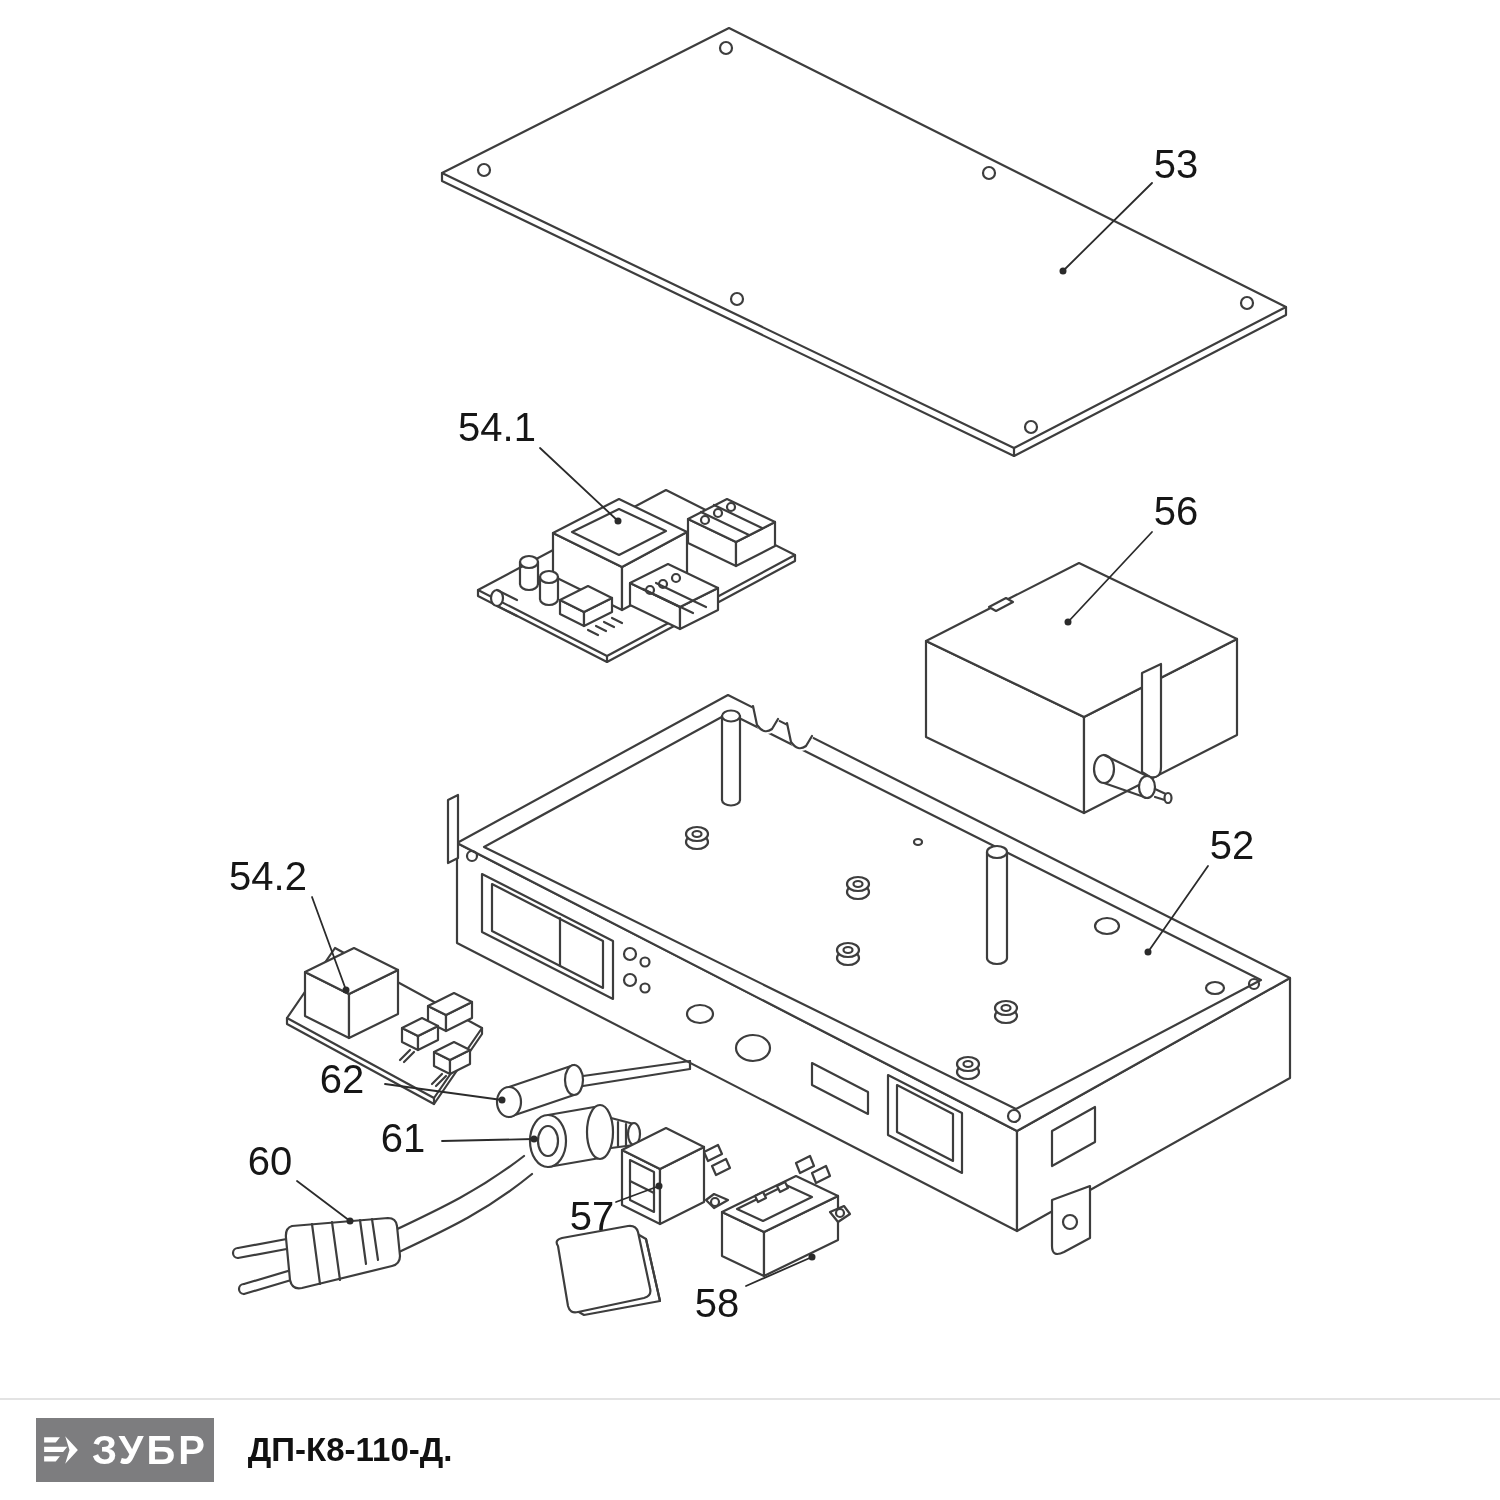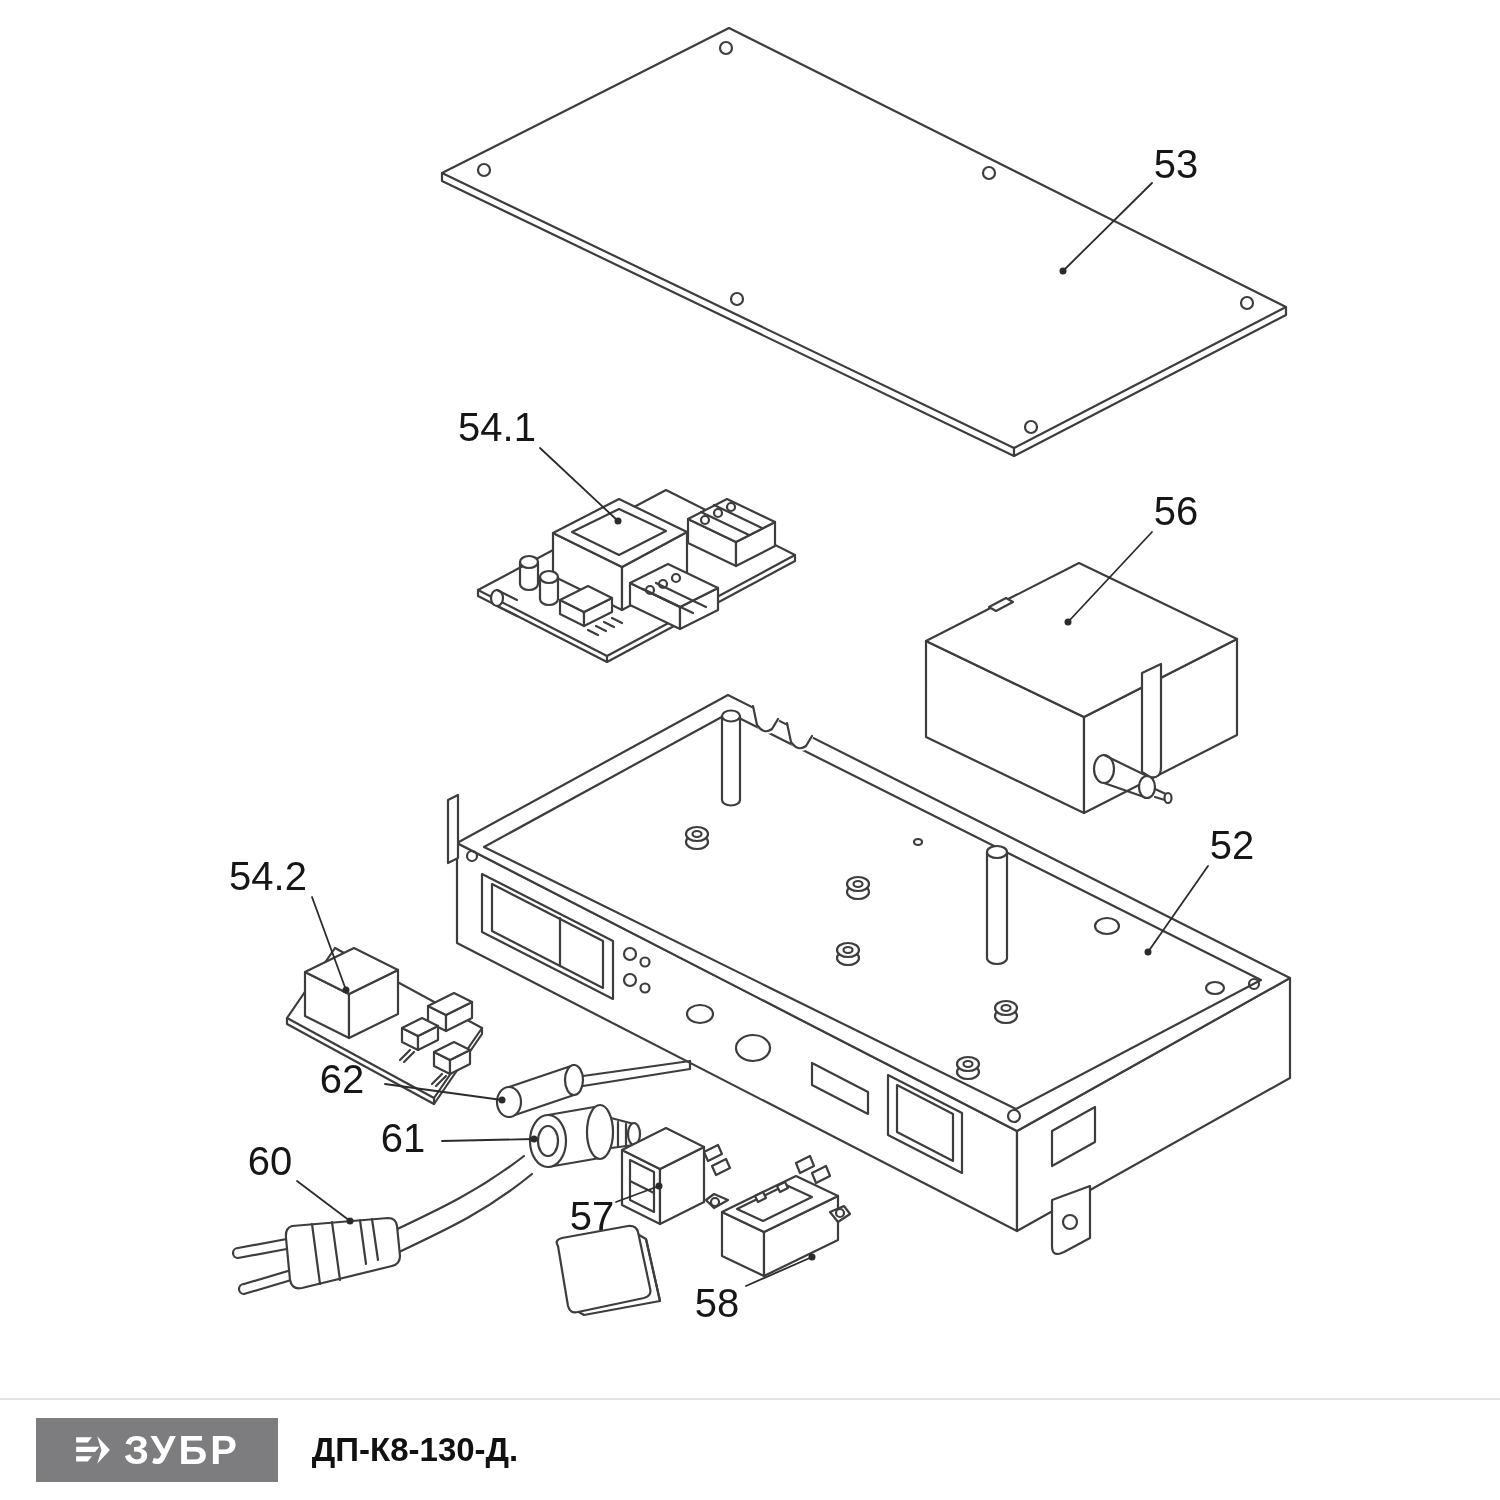--- a/index.html
+++ b/index.html
@@ -15,21 +15,21 @@
     font-size:40px; fill:#161616;
   }
   .footer {
     position:absolute; left:0; top:1398px; width:1500px; height:102px;
     border-top:2px solid #e3e3e3;
     display:flex; align-items:center;
     padding-left:36px; gap:34px;
     background:#ffffff;
   }
   .logo {
-    background:#7d7d7f; height:64px; padding:0 38px;
+    background:#7d7d7f; height:64px; padding:0 6px;
     display:flex; align-items:center; gap:12px;
   }
   .logo-text {
     color:#ffffff; font-weight:bold; font-size:40px; letter-spacing:3px;
   }
   .caption { font-size:33px; display:flex; gap:14px; align-items:baseline; white-space:nowrap; }
   .model { font-weight:bold; color:#111111; }
   .subtitle { color:#4f4f4f; }
 </style>
 </head>
@@ -302,15 +302,15 @@
   <div class="logo">
     <svg class="logo-icon" viewBox="0 0 36 32" width="38" height="34" aria-hidden="true">
       <path fill="#ffffff" d="M2 4 h15 l-4 5 H2 Z"></path>
       <path fill="#ffffff" d="M2 13 h22 l-4 5 H2 Z"></path>
       <path fill="#ffffff" d="M2 22 h15 l-4 5 H2 Z"></path>
       <path fill="#ffffff" d="M22 3 l12 13 -12 13 4 -13 Z"></path>
     </svg>
     <span class="logo-text">ЗУБР</span>
   </div>
   <div class="caption">
-    <span class="model">ДП-К8-130-Д.</span>
+    <span class="model">ДП-К8-110-Д.</span>
   </div>
 </footer>
 
 </body></html>

